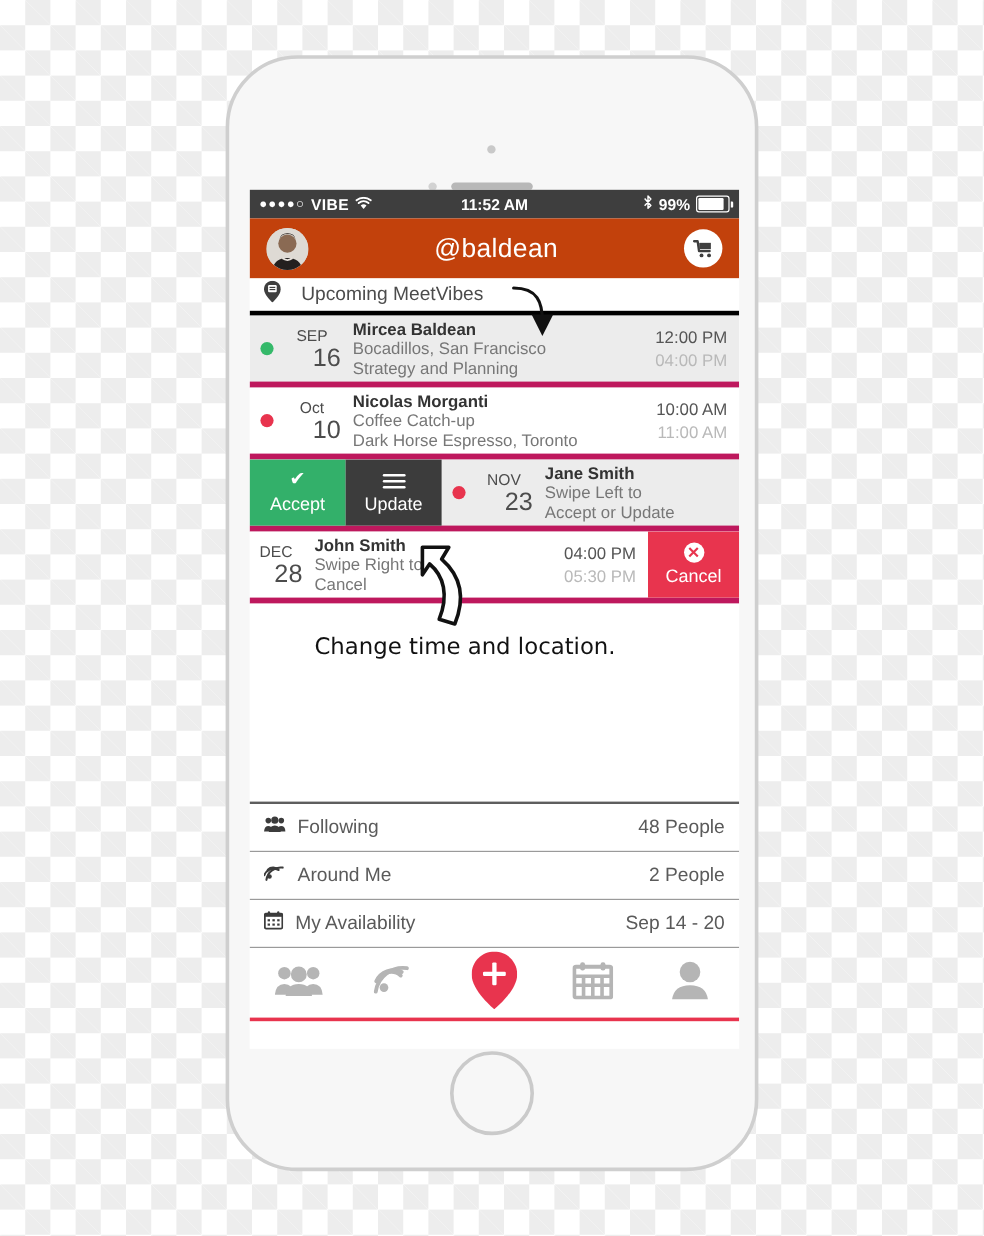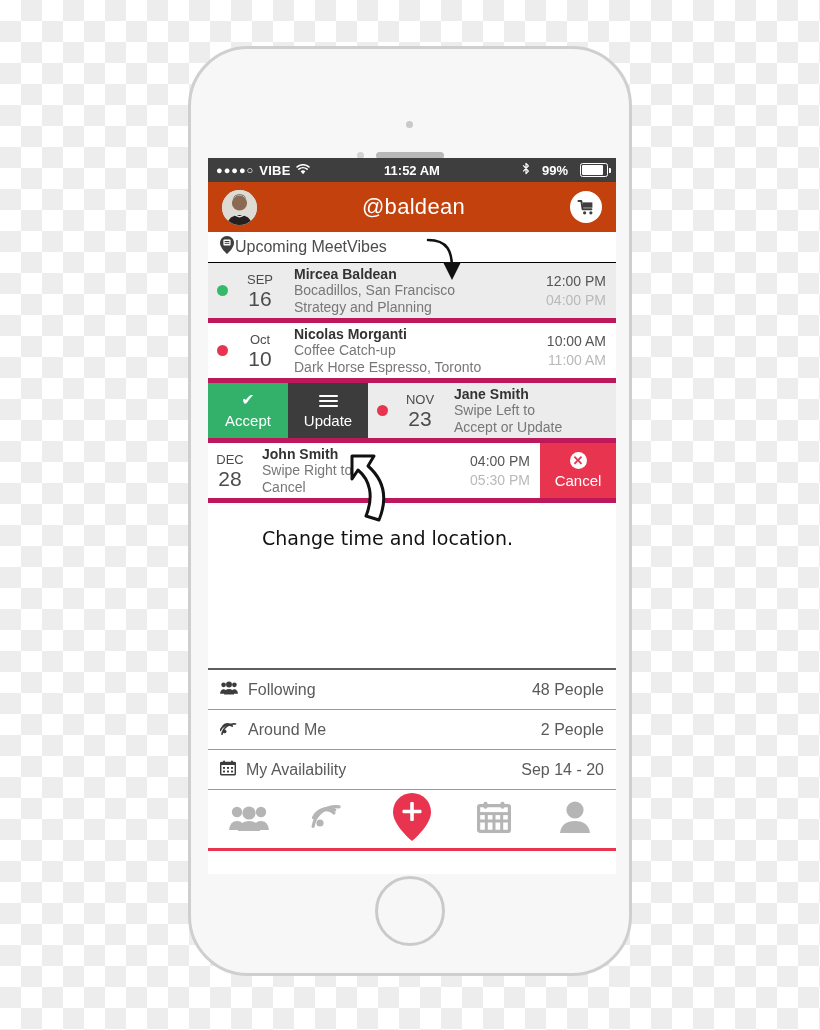--- a/index.html
+++ b/index.html
@@ -95,21 +95,21 @@
     color: #ffffff;
     display: flex;
     align-items: center;
     font-size: 13px;
     font-weight: bold;
     padding: 0 8px;
     box-sizing: border-box;
   }
   .sb-left { display: flex; align-items: center; gap: 5px; flex: 1; }
   .sb-center { flex: 0 0 auto; }
-  .sb-right { display: flex; align-items: center; gap: 12px; flex: 1; justify-content: flex-end; }
+  .sb-right { display: flex; align-items: center; gap: 5px; flex: 1; justify-content: flex-end; }
   .dots { letter-spacing: 1px; font-size: 11px; }
   .carrier { font-size: 13px; letter-spacing: .3px; }
   .battery-shell {
     width: 26px; height: 12px; border: 1.5px solid #fff; border-radius: 2.5px;
     position: relative; display:inline-block;
   }
   .battery-shell:after {
     content:""; position:absolute; right:-4px; top:3.5px; width:2.5px; height:5px;
     background:#fff; border-radius:0 1px 1px 0;
   }
@@ -142,26 +142,26 @@
     width: 32px; height: 32px; border-radius: 50%;
     background: #ffffff;
     flex: 0 0 auto;
     display: flex; align-items: center; justify-content: center;
   }
 
   
   #section-header {
     height: 31px;
     background: #ffffff;
-    border-bottom: 1px solid #000000;
+    border-bottom: 4px solid #000000;
     display: flex;
     align-items: center;
     padding-left: 12px;
     box-sizing: border-box;
-    gap: 1px;
+    gap: 17px;
   }
   #section-header .label {
     font-size: 16px;
     color: #4c4c4c;
   }
 
   
   .event-row {
     display: flex;
     align-items: center;
@@ -173,21 +173,21 @@
   }
   .event-row.shaded { background: #ececec; }
   .dot-cell {
     width: 28px; display:flex; align-items:center; justify-content:center; flex:0 0 auto;
   }
   .dot { width: 11px; height: 11px; border-radius: 50%; }
   .date-cell {
     width: 48px; flex: 0 0 auto; text-align: center; color: #4c4c4c; line-height: 1;
   }
   .date-cell .m { font-size: 13px; display:block; margin-bottom: 2px; }
-  .date-cell .d { font-size: 21px; display:block; }
+  .date-cell .d { font-size: 21px; display:block;text-align:right; }
   .info-cell { flex: 1; padding-left: 10px; line-height: 1.18; min-width: 0; }
   .info-cell .name { font-size: 14px; font-weight: bold; color: #333333; }
   .info-cell .sub  { font-size: 14px; color: #777777; }
   .time-cell { flex: 0 0 auto; padding-right: 10px; text-align: right; line-height: 1.3; }
   .time-cell .t1 { font-size: 14px; color: #555555; display:block; }
   .time-cell .t2 { font-size: 14px; color: #b9b9b9; display:block; }
 
   
   .swipe-left-actions {
     position: absolute; left: 0; top: 0; bottom: 0; display: flex;

